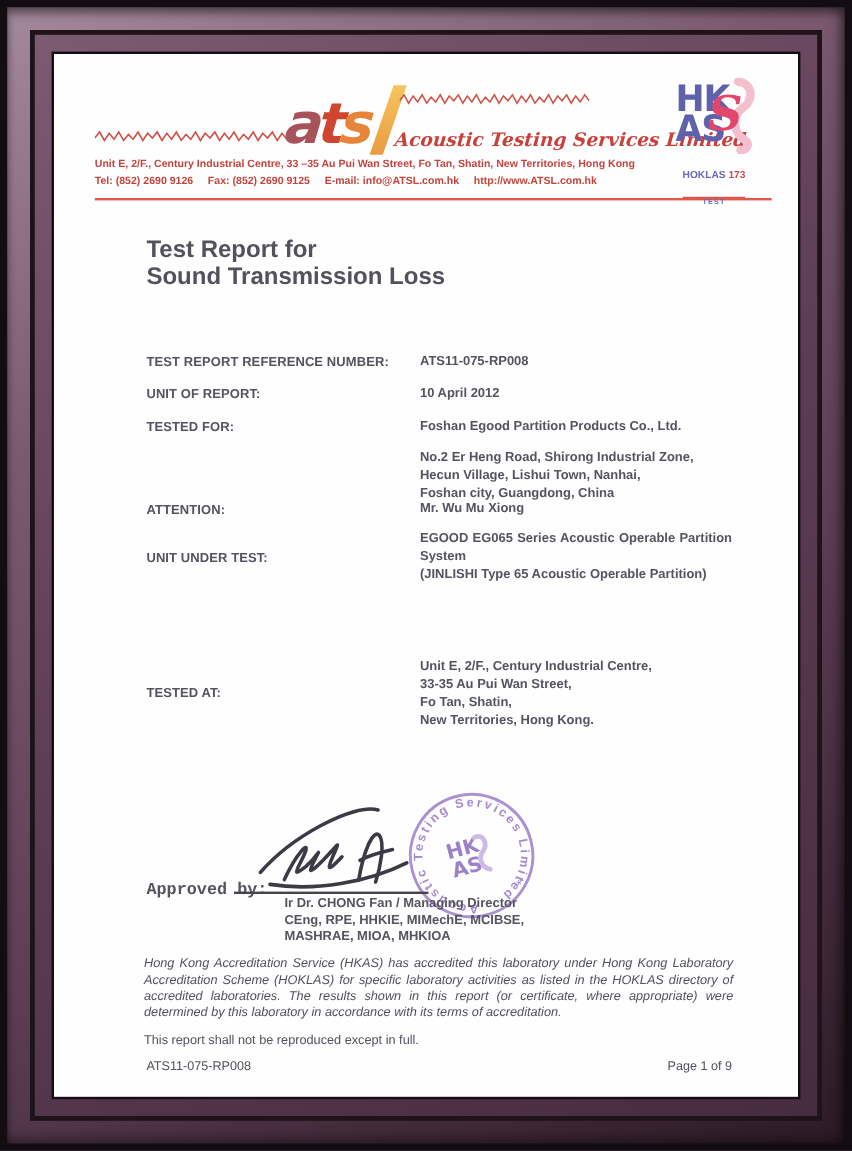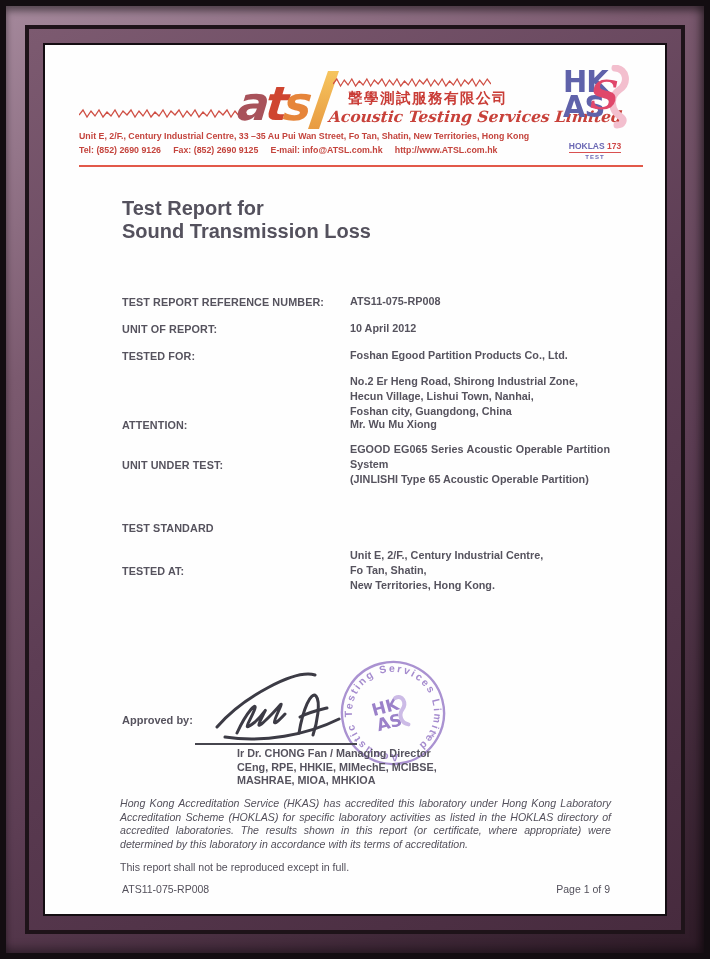--- a/index.html
+++ b/index.html
@@ -45,37 +45,37 @@
   .ilac { position:absolute; left:450px; top:28px; width:66px; height:66px; }
   .hkas { position:absolute; left:518px; top:24px; width:86px; height:86px; }
   .hkas-ribbon { position:absolute; left:22px; top:-4px; z-index:2; }
   .hkas-letters { position:relative; z-index:1; font:bold 29px/24px "DejaVu Sans",sans-serif;
         color:#5f62aa; letter-spacing:-1px; transform:scaleY(1.05); transform-origin:top left; }
   .hkas-letters span { display:block; }
   .hkas-s { position:absolute; left:27px; top:6px; z-index:3;
         font:bold italic 40px/40px "DejaVu Serif",serif; color:#e0476b; }
   .hoklas { position:absolute; left:0; top:66px; width:64px; text-align:center; z-index:4; }
   .hoklas-main { font:bold 8.5px/10px "Liberation Sans",sans-serif; color:#6b68b4;
-        border-bottom:1.5px solid #d95050; white-space:nowrap; display:inline-block; padding-bottom:1px; }
+        border-bottom:1.5px solid #d95050; white-space:nowrap; display:inline-block; padding-bottom:14px; }
   .hoklas-num { color:#d04848; }
   .hoklas-test { font:bold 6px/8px "Liberation Sans",sans-serif; color:#6b68b4; letter-spacing:1px; }
 
   
   .title { position:absolute; left:77px; top:152px; font-size:20px; line-height:23px;
         font-weight:bold; color:#54515d; }
 
   
   .fields { position:absolute; left:77px; top:249px; right:55px; height:330px; }
   .row { position:absolute; left:0; right:0; display:flex;align-items:center; }
   .lab { width:228px; flex:0 0 228px; font-size:10.8px; font-weight:bold; letter-spacing:.1px; }
   .val { flex:1; font-size:10.8px; font-weight:bold; line-height:15px; }
   .just { text-align:justify; }
 
   
-  .approved-label { position:absolute; left:77px; top:669px; font-size:11px; font-weight:bold; }
+  .approved-label { position:absolute; left:77px; top:689px; font-size:14px; font-weight:bold;font-family:Liberation Mono, monospace; }
   .sig { position:absolute; left:158px; top:616px; }
   .sig-line { position:absolute; left:150px; top:698px; width:162px; height:2px; background:#46454e; }
   .signatory { position:absolute; left:148px; top:702px; font-size:10.8px; font-weight:bold; line-height:13.5px;margin-left:44px; }
   .stamp { position:absolute; left:290px; top:610px; transform:rotate(-15deg); opacity:.85; }
 
   
   .legal { position:absolute; left:75px; right:54px; top:752px; font-size:10.6px;
         line-height:13.6px; color:#53505b; text-align:justify;font-style:italic; }
   .note { position:absolute; left:75px; top:816px; font-size:10.6px; color:#53505b; }
   .footrow { position:absolute; left:77px; right:55px; top:838px; display:flex;
@@ -102,21 +102,20 @@
         <span class="L-a">a</span>
         <span class="L-t">t</span>
         <span class="L-s">s</span>
         <div class="logo-slash"></div>
       </div>
 
       <svg class="zig zig-right" width="158" height="13" viewBox="0 0 168 13" preserveAspectRatio="none">
         <polyline points="0,8 4,3 8,10 12,4 16,9 20,3 24,10 28,5 32,9 36,3 40,10 44,4 48,8 52,3 56,10 60,4 64,9 68,3 72,10 76,5 80,9 84,3 88,10 92,4 96,8 100,3 104,10 108,4 112,9 116,3 120,10 124,5 128,9 132,3 136,10 140,4 144,8 148,3 152,10 156,4 160,9 164,3 168,8" fill="none" stroke="#cf4f44" stroke-width="1.3"></polyline>
       </svg>
 
-      <div class="zh">聲學測試服務有限公司</div>
       <div class="en-script">Acoustic Testing Services Limited</div>
       <div class="addr">Unit E, 2/F., Century Industrial Centre, 33 –35 Au Pui Wan Street, Fo Tan, Shatin, New Territories, Hong Kong</div>
       <div class="contact">Tel: (852) 2690 9126     Fax: (852) 2690 9125     E-mail: info@ATSL.com.hk     http://www.ATSL.com.hk</div>
 
 
       <div class="hkas">
         <div class="hkas-letters">
           <span>HK</span>
           <span>AS</span>
         </div>
@@ -171,27 +170,27 @@
 
       <div class="row" style="top:148px">
         <div class="lab">UNIT UNDER TEST:</div>
         <div class="val">
           <div class="just">EGOOD EG065 Series Acoustic Operable Partition System</div>
           <div class="just">(JINLISHI Type 65 Acoustic Operable Partition)</div>
         </div>
       </div>
 
       <div class="row" style="top:228px">
-        <div class="lab">TEST STANDARD</div>
       </div>
 
       <div class="row" style="top:254px">
         <div class="lab">TESTED AT:</div>
         <div class="val">
           <div>Unit E, 2/F., Century Industrial Centre,</div>
+          <div>33-35 Au Pui Wan Street,</div>
           <div>Fo Tan, Shatin,</div>
           <div>New Territories, Hong Kong.</div>
         </div>
       </div>
     </div>
 
     <svg class="sig" width="155" height="85" viewBox="0 0 155 85">
       <g fill="none" stroke="#3c3b45" stroke-width="3" stroke-linecap="round">
         <path d="M14,66 C40,36 92,8 112,14"></path>
         <path d="M34,72 C44,50 56,38 51,50 C46,62 38,72 52,61 C62,52 65,44 60,54 C55,64 52,70 66,56 C78,44 81,38 76,49 C70,62 68,68 82,53"></path>

